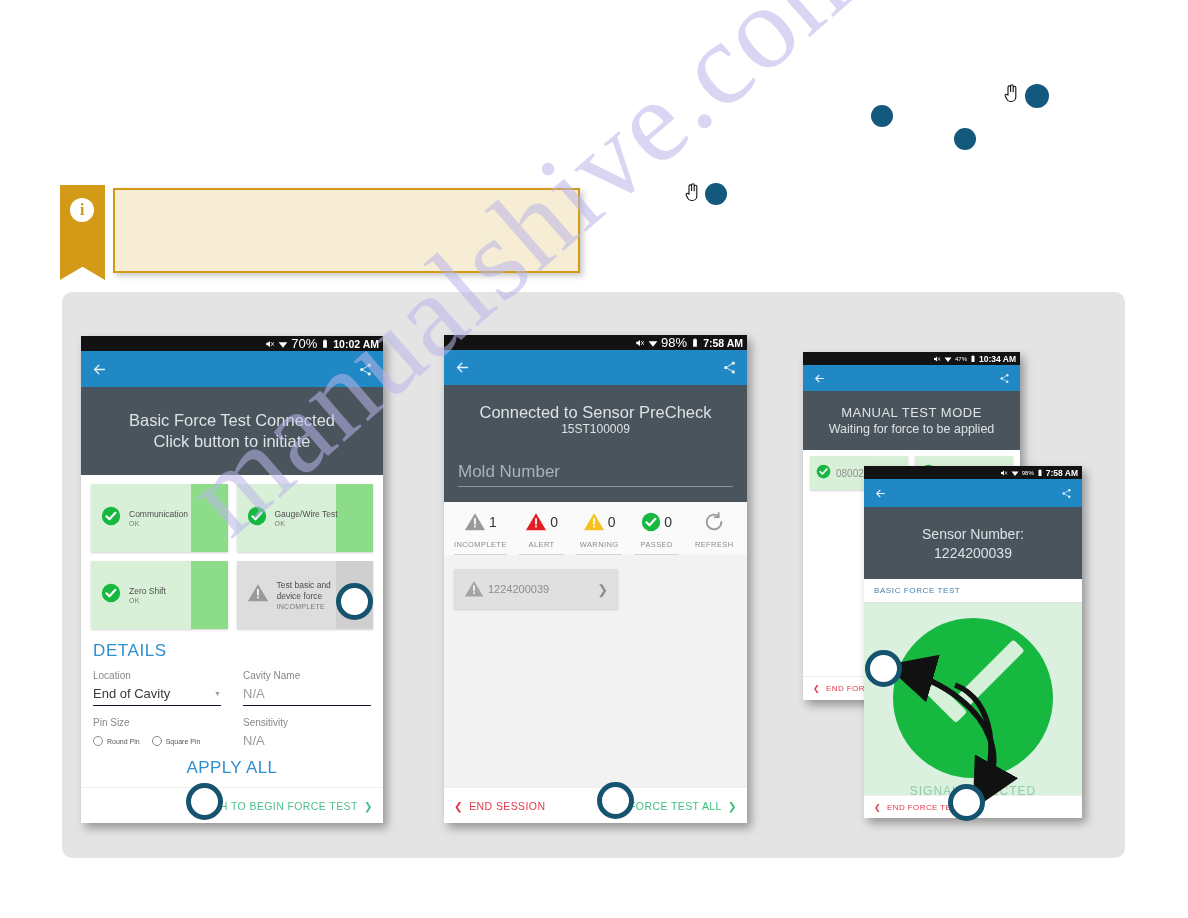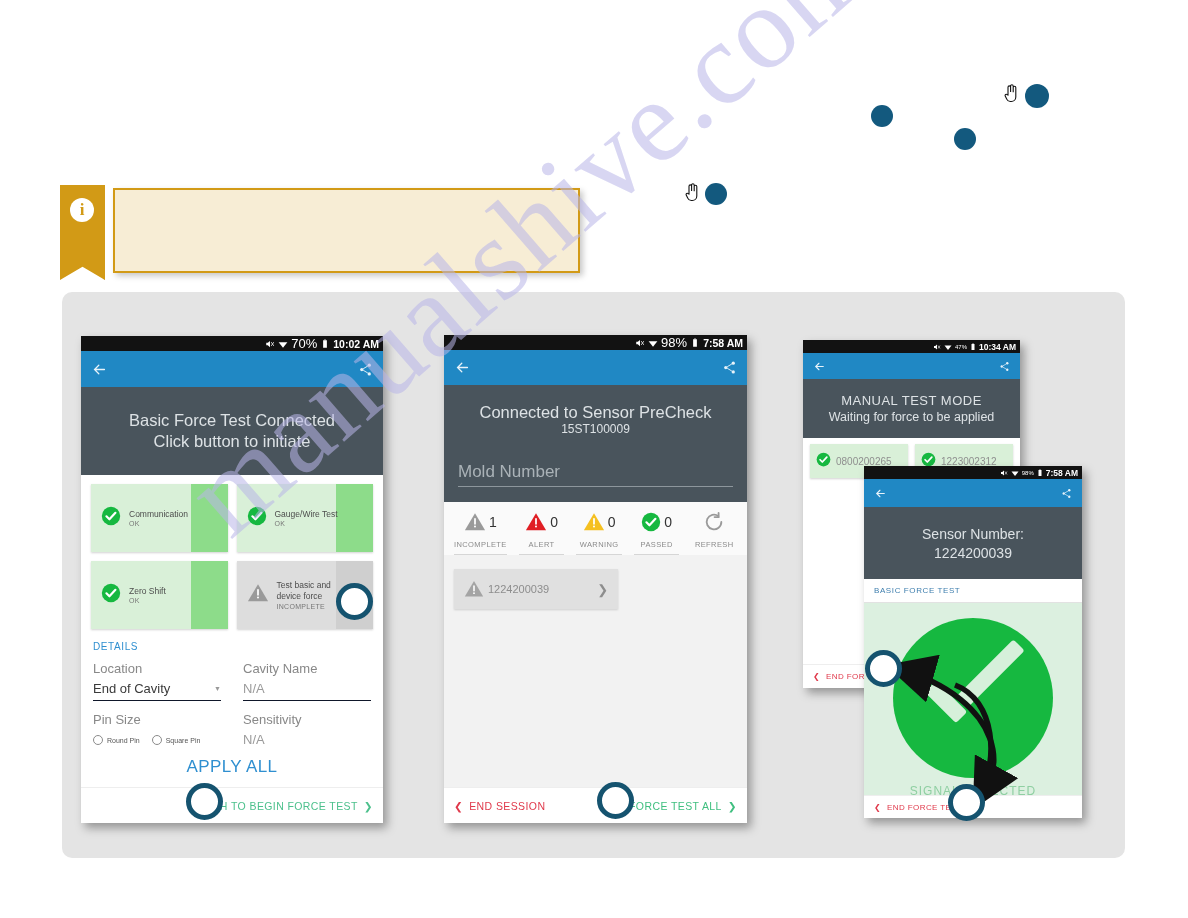--- a/index.html
+++ b/index.html
@@ -85,23 +85,23 @@
   }
   .tcard.green{background:#d9f0d8;}
   .tcard.green .bar{position:absolute;right:0;top:0;width:27%;height:100%;background:#8ddc8a;}
   .tcard.grey{background:#dddddd;}
   .tcard.grey .bar{position:absolute;right:0;top:0;width:27%;height:100%;background:#cfcfcf;}
   .tcard .ic{margin:0 8px 0 10px;z-index:2;}
   .tcard .tx{z-index:2;}
   .tcard .tx .t1{font-size:8.5px;color:#4d4d4d;line-height:1.25;}
   .tcard .tx .t2{font-size:7px;color:#777;margin-top:1px;letter-spacing:.3px;}
   .detailwrap{padding:12px 12px 0 12px;}
-  .detailwrap .dh{color:#2f8fd0;font-size:10px;letter-spacing:.6px;margin-bottom:9px;}
+  .detailwrap .dh{color:#2f8fd0;font-size:17px;letter-spacing:.6px;margin-bottom:9px;}
   .fgrid{display:grid;grid-template-columns:1fr 1fr;column-gap:22px;row-gap:2px;}
-  .flabel{font-size:13px;color:#888;}
+  .flabel{font-size:10px;color:#888;}
   .fvalue{font-size:13px;color:#3a3a3a;padding:5px 0 4px 0;border-bottom:1px solid #0f172a;
     display:flex;justify-content:space-between;align-items:center;}
   .fvalue.ph{color:#9b9b9b;}
   .caret{font-size:7px;color:#999;}
   .radios{display:flex;gap:12px;margin-top:8px;align-items:center;}
   .radios .r{display:flex;align-items:center;gap:4px;font-size:7px;color:#555;}
   .radios .circ{width:8px;height:8px;border:1px solid #8b8b8b;border-radius:50%;}
   .applyall{text-align:center;color:#2f8fd0;font-size:17px;letter-spacing:.4px;margin-top:6px;}
   .bottombar{
     position:absolute;left:0;bottom:0;width:100%;height:36px;background:#ffffff;
@@ -136,21 +136,21 @@
   .listarea{background:#f2f2f2;height:100%;padding:14px 10px;box-sizing:border-box;}
   .sensorrow{
     background:#e0e0e0;width:58%;height:40px;display:flex;align-items:center;
     justify-content:space-between;padding:0 10px;box-sizing:border-box;
     box-shadow:0 1px 2px rgba(0,0,0,.15);
   }
   .sensorrow .sn{font-size:11px;color:#8d8d8d;margin-left:4px;flex:1;}
   .sensorrow .chev{color:#8d8d8d;font-size:13px;}
 
   
-  #phone3{left:803px;top:340px;width:217px;height:348px;z-index:9;}
+  #phone3{left:803px;top:352px;width:217px;height:348px;z-index:9;}
   #phone3 .appbar{height:26px;}
   #phone3 .hero{height:59px;display:flex;flex-direction:column;
     align-items:center;justify-content:center;gap:2px;}
   #phone3 .hero .l1{font-size:13px;color:#dde2e5;letter-spacing:.5px;}
   #phone3 .hero .l2{font-size:12.5px;color:#dde2e5;}
   #phone3 .cardgrid{padding:6px 7px 0 7px;gap:7px;}
   #phone3 .tcard{height:34px;}
   #phone3 .tcard .sn{font-size:10px;color:#8f8f8f;}
   #phone3 .bottombar{height:24px;}
   #phone3 .bbtn{font-size:8px;}

